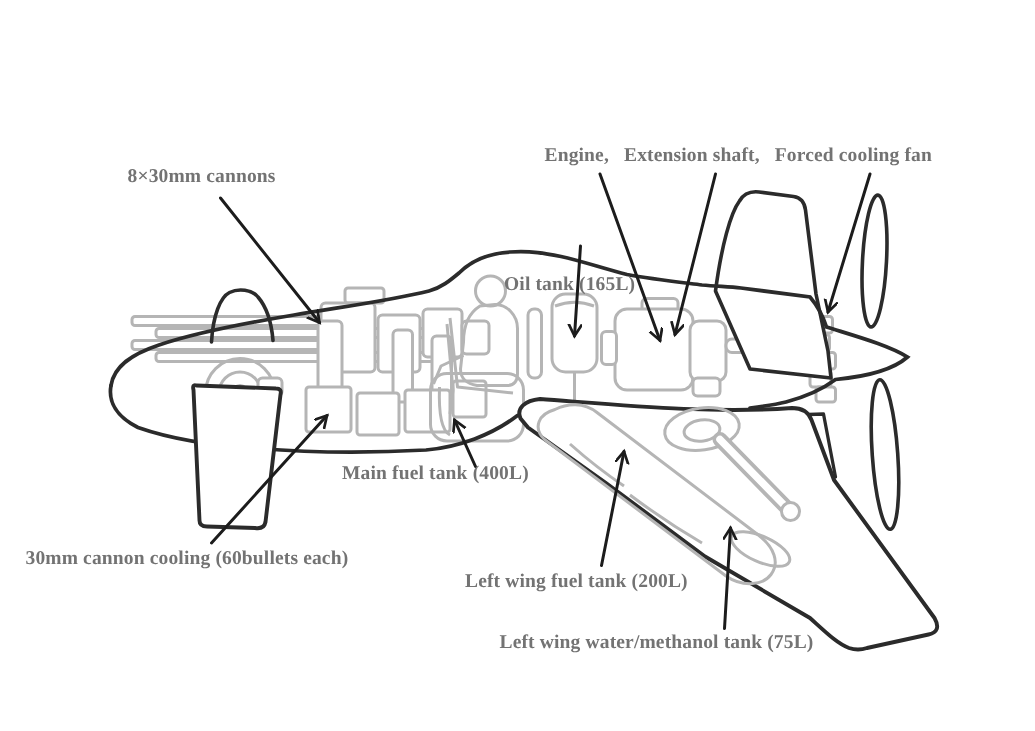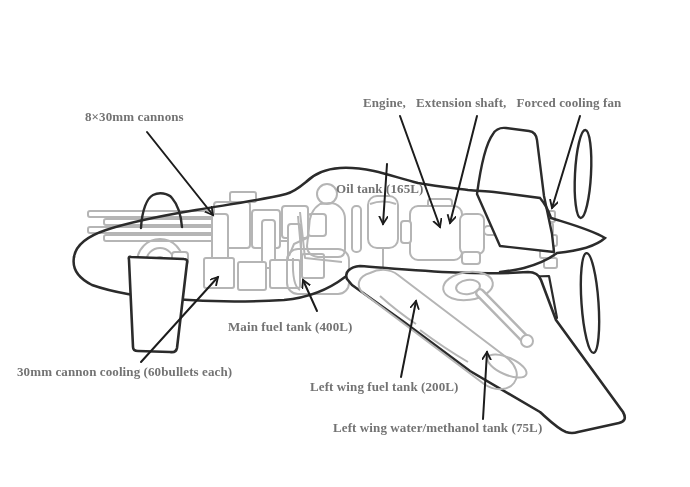--- a/index.html
+++ b/index.html
@@ -172,21 +172,21 @@
       <line x1="483" y1="419" x2="487" y2="352" marker-end="url(#arrow)"></line>
     </g>
   </svg>
 
   <div class="diagram-label" style="left:85px;  top:110px;">8×30mm cannons</div>
 
   <div class="diagram-label" style="left:363px; top:96px;">Engine,   Extension shaft,   Forced cooling fan</div>
 
   <div class="diagram-label" style="left:336px; top:146px;margin-top:36px;">Oil tank (165L)</div>
 
-  <div class="diagram-label" style="left:228px; top:320px;text-align:center;">Main fuel tank (400L)</div>
+  <div class="diagram-label" style="left:228px; top:308px;text-align:center;">Main fuel tank (400L)</div>
 
   <div class="diagram-label" style="left:17px;  top:365px;">30mm cannon cooling (60bullets each)</div>
 
   <div class="diagram-label" style="left:310px; top:380px;text-align:right;">Left wing fuel tank (200L)</div>
 
   <div class="diagram-label" style="left:333px; top:421px;">Left wing water/methanol tank (75L)</div>
 
 </div>
 
 </body></html>

